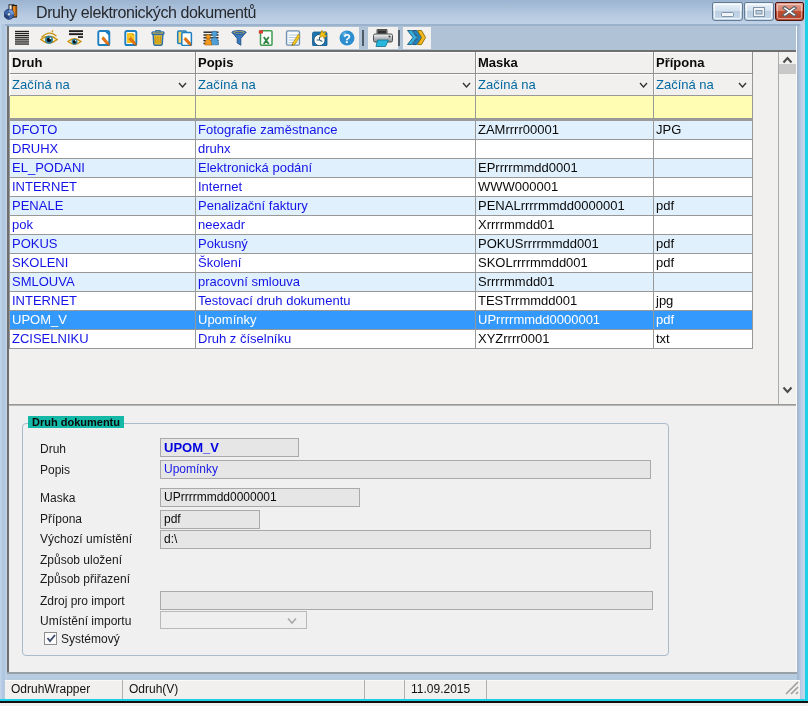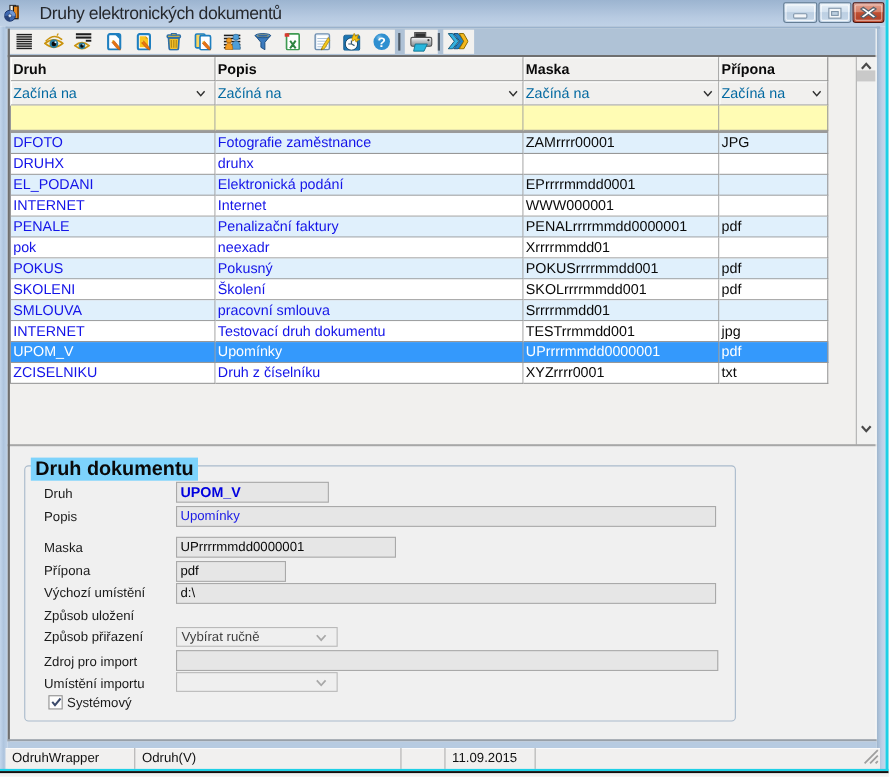--- a/index.html
+++ b/index.html
@@ -57,21 +57,21 @@
   #sbline{left:778px;top:52px;width:1px;height:352px;background:#ABABAB;}
   #vscroll{left:779px;top:52px;width:17px;height:352px;background:#F1F1F0;}
   #vthumb{left:0px;top:12px;width:17px;height:10px;background:#C9C9C9;}
   .schev{position:absolute;left:3px;width:11px;height:8px;}
   .grow{position:absolute;left:0;width:744px;}
 
   
   #gridbottom{left:7px;top:404px;width:790px;height:2px;background:linear-gradient(180deg,#8A8A8A 0,#C4C4C4 100%);}
   #formpanel{left:9px;top:406px;width:787px;height:266px;background:#F0F0F0;}
   #groupbox{position:absolute;left:13px;top:17px;width:645px;height:231px;border:1px solid #A9BACB;border-radius:4px;}
-  #legend{position:absolute;left:18px;top:9px;background:#7dd3fc;padding:0 4px;font-size:18px;font-weight:bold;color:#0A0A0A;white-space:nowrap;}
+  #legend{position:absolute;left:18px;top:9px;background:#14b8a6;padding:0 4px;font-size:11px;font-weight:bold;color:#0A0A0A;white-space:nowrap;}
   .flabel{position:absolute;left:31px;font-size:12px;color:#1A1A1A;white-space:nowrap;}
   .finput{position:absolute;left:151px;box-sizing:border-box;background:#E6E6E6;border:1px solid #A9A9A9;
     font-size:12px;color:#0A0A0A;line-height:17px;padding-left:3px;white-space:nowrap;}
   .fcombo{position:absolute;left:151px;width:147px;height:18px;box-sizing:border-box;background:#EFEFEF;border:1px solid #B9B9B9;
     font-size:12px;color:#404040;line-height:16px;padding-left:4px;white-space:nowrap;}
   .cchev{position:absolute;right:8px;top:5px;width:12px;height:8px;}
   #syscheck{position:absolute;left:35px;top:226px;width:13px;height:13px;background:#FDFDFD;border:1px solid #8E8E8E;box-sizing:border-box;}
   #syslabel{position:absolute;left:52px;top:226px;font-size:12px;color:#1A1A1A;}
   #darkleft{left:7px;top:26px;width:2px;height:648px;background:#6F6F6F;}
   #whiteright{left:796px;top:26px;width:1px;height:648px;background:#FAFAFA;}
@@ -378,25 +378,20 @@
     <div class="flabel" style="top:126px">Výchozí umístění</div>
     <div class="flabel" style="top:147px">Způsob uložení</div>
     <div class="flabel" style="top:166px">Způsob přiřazení</div>
     <div class="flabel" style="top:188px">Zdroj pro import</div>
     <div class="flabel" style="top:208px">Umístění importu</div>
     <div class="finput" style="top:32px;width:139px;height:19px;font-weight:bold;color:#0000E0;font-size:13px">UPOM_V</div>
     <div class="finput" style="top:54px;width:491px;height:19px;color:#1A1AE6">Upomínky</div>
     <div class="finput" style="top:82px;width:200px;height:19px">UPrrrrmmdd0000001</div>
     <div class="finput" style="top:104px;width:100px;height:19px">pdf</div>
     <div class="finput" style="top:124px;width:491px;height:19px">d:\</div>
-    <div class="fcombo" style="top:164px">Vybírat ručně
-      <svg class="cchev" viewBox="0 0 12 8">
-          <path d="M2,1.5 L6,6 L10,1.5" fill="none" stroke="#A8A8A8" stroke-width="1.6"></path>
-        </svg>
-    </div>
     <div class="finput" style="top:185px;width:493px;height:19px"></div>
     <div class="fcombo" style="top:205px">
       <svg class="cchev" viewBox="0 0 12 8">
           <path d="M2,1.5 L6,6 L10,1.5" fill="none" stroke="#A8A8A8" stroke-width="1.6"></path>
         </svg>
     </div>
     <div id="syscheck">
       <svg style="position:absolute;left:0px;top:-1px" width="13" height="13" viewBox="0 0 13 13">
         <path d="M2.5,6 L5,9 L10,3" fill="none" stroke="#3B4A6B" stroke-width="1.8"></path>
       </svg>

